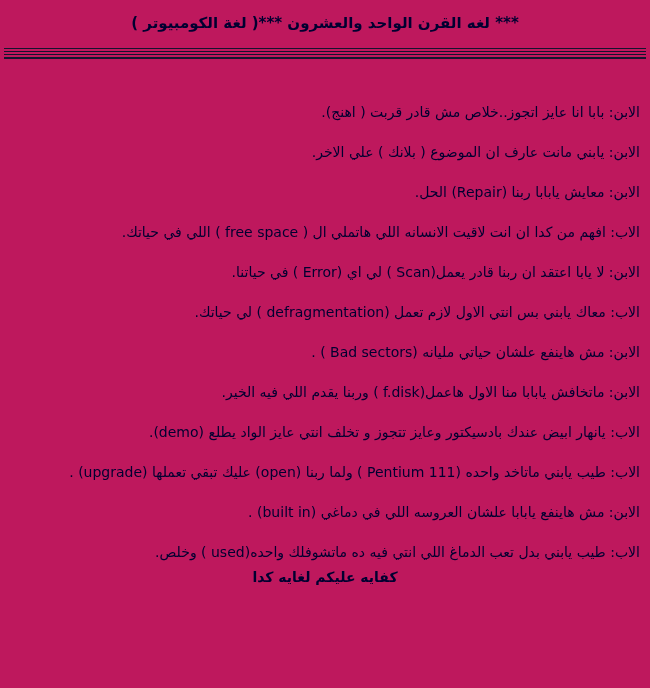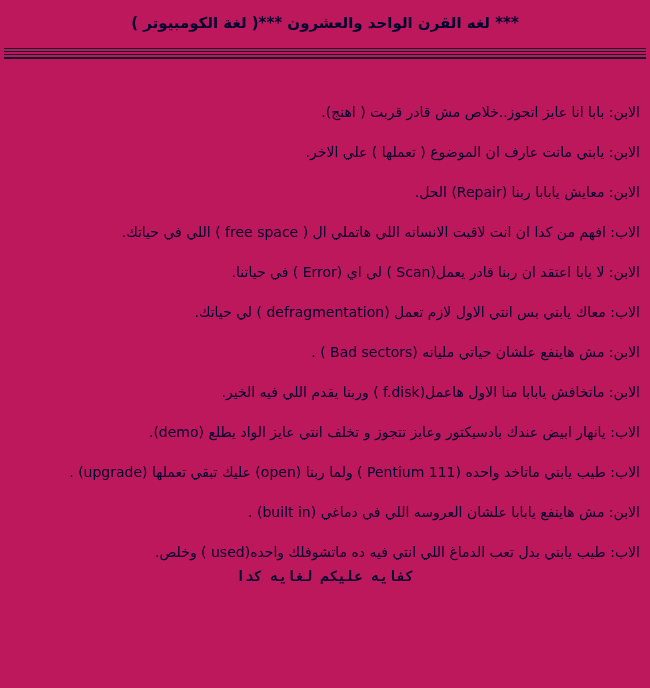--- a/index.html
+++ b/index.html
@@ -56,40 +56,39 @@
     color: #000030;
   }
   .footer {
     direction: rtl;
     text-align: center;
     font-weight: bold;
     font-size: 14px;
     line-height: 18px;
     margin: -15px 0 0 0;
     color: #000030;
-    font-family: Liberation Mono, monospace;
   }
 </style>
 </head>
 <body>
 
 <div class="page">
 
   <h1 class="title">*** لغه القرن الواحد والعشرون ***( لغة الكومبيوتر )</h1>
 
   <div class="separator">
     <div class="sep-line"></div>
     <div class="sep-line"></div>
     <div class="sep-line"></div>
     <div class="sep-line thick"></div>
   </div>
 
   <div class="dialogue">
     <p class="line">الابن: بابا انا عايز اتجوز..خلاص مش قادر قربت ( اهنج).</p>
-    <p class="line">الابن: يابني مانت عارف ان الموضوع ( تعملها ) علي الاخر.</p>
+    <p class="line">الابن: يابني مانت عارف ان الموضوع ( بلانك ) علي الاخر.</p>
     <p class="line">الابن: معايش يابابا ربنا (Repair) الحل.</p>
     <p class="line">الاب: افهم من كدا ان انت لاقيت الانسانه اللي هاتملي ال ( free space ) اللي في حياتك.</p>
     <p class="line">الابن: لا يابا اعتقد ان ربنا قادر يعمل(Scan ) لي اي (Error ) في حياتنا.</p>
     <p class="line">الاب: معاك يابني بس انتي الاول لازم تعمل (defragmentation ) لي حياتك.</p>
     <p class="line">الابن: مش هاينفع علشان حياتي مليانه (Bad sectors ) .</p>
     <p class="line">الابن: ماتخافش يابابا منا الاول هاعمل(f.disk ) وربنا يقدم اللي فيه الخير.</p>
     <p class="line">الاب: يانهار ابيض عندك بادسيكتور وعايز تتجوز و تخلف انتي عايز الواد يطلع (demo).</p>
     <p class="line">الاب: طيب يابني ماتاخد واحده (Pentium 111 ) ولما ربنا (open) عليك تبقي تعملها (upgrade) .</p>
     <p class="line">الابن: مش هاينفع يابابا علشان العروسه اللي في دماغي (built in) .</p>
     <p class="line">الاب: طيب يابني بدل تعب الدماغ اللي انتي فيه ده ماتشوفلك واحده(used ) وخلص.</p>

